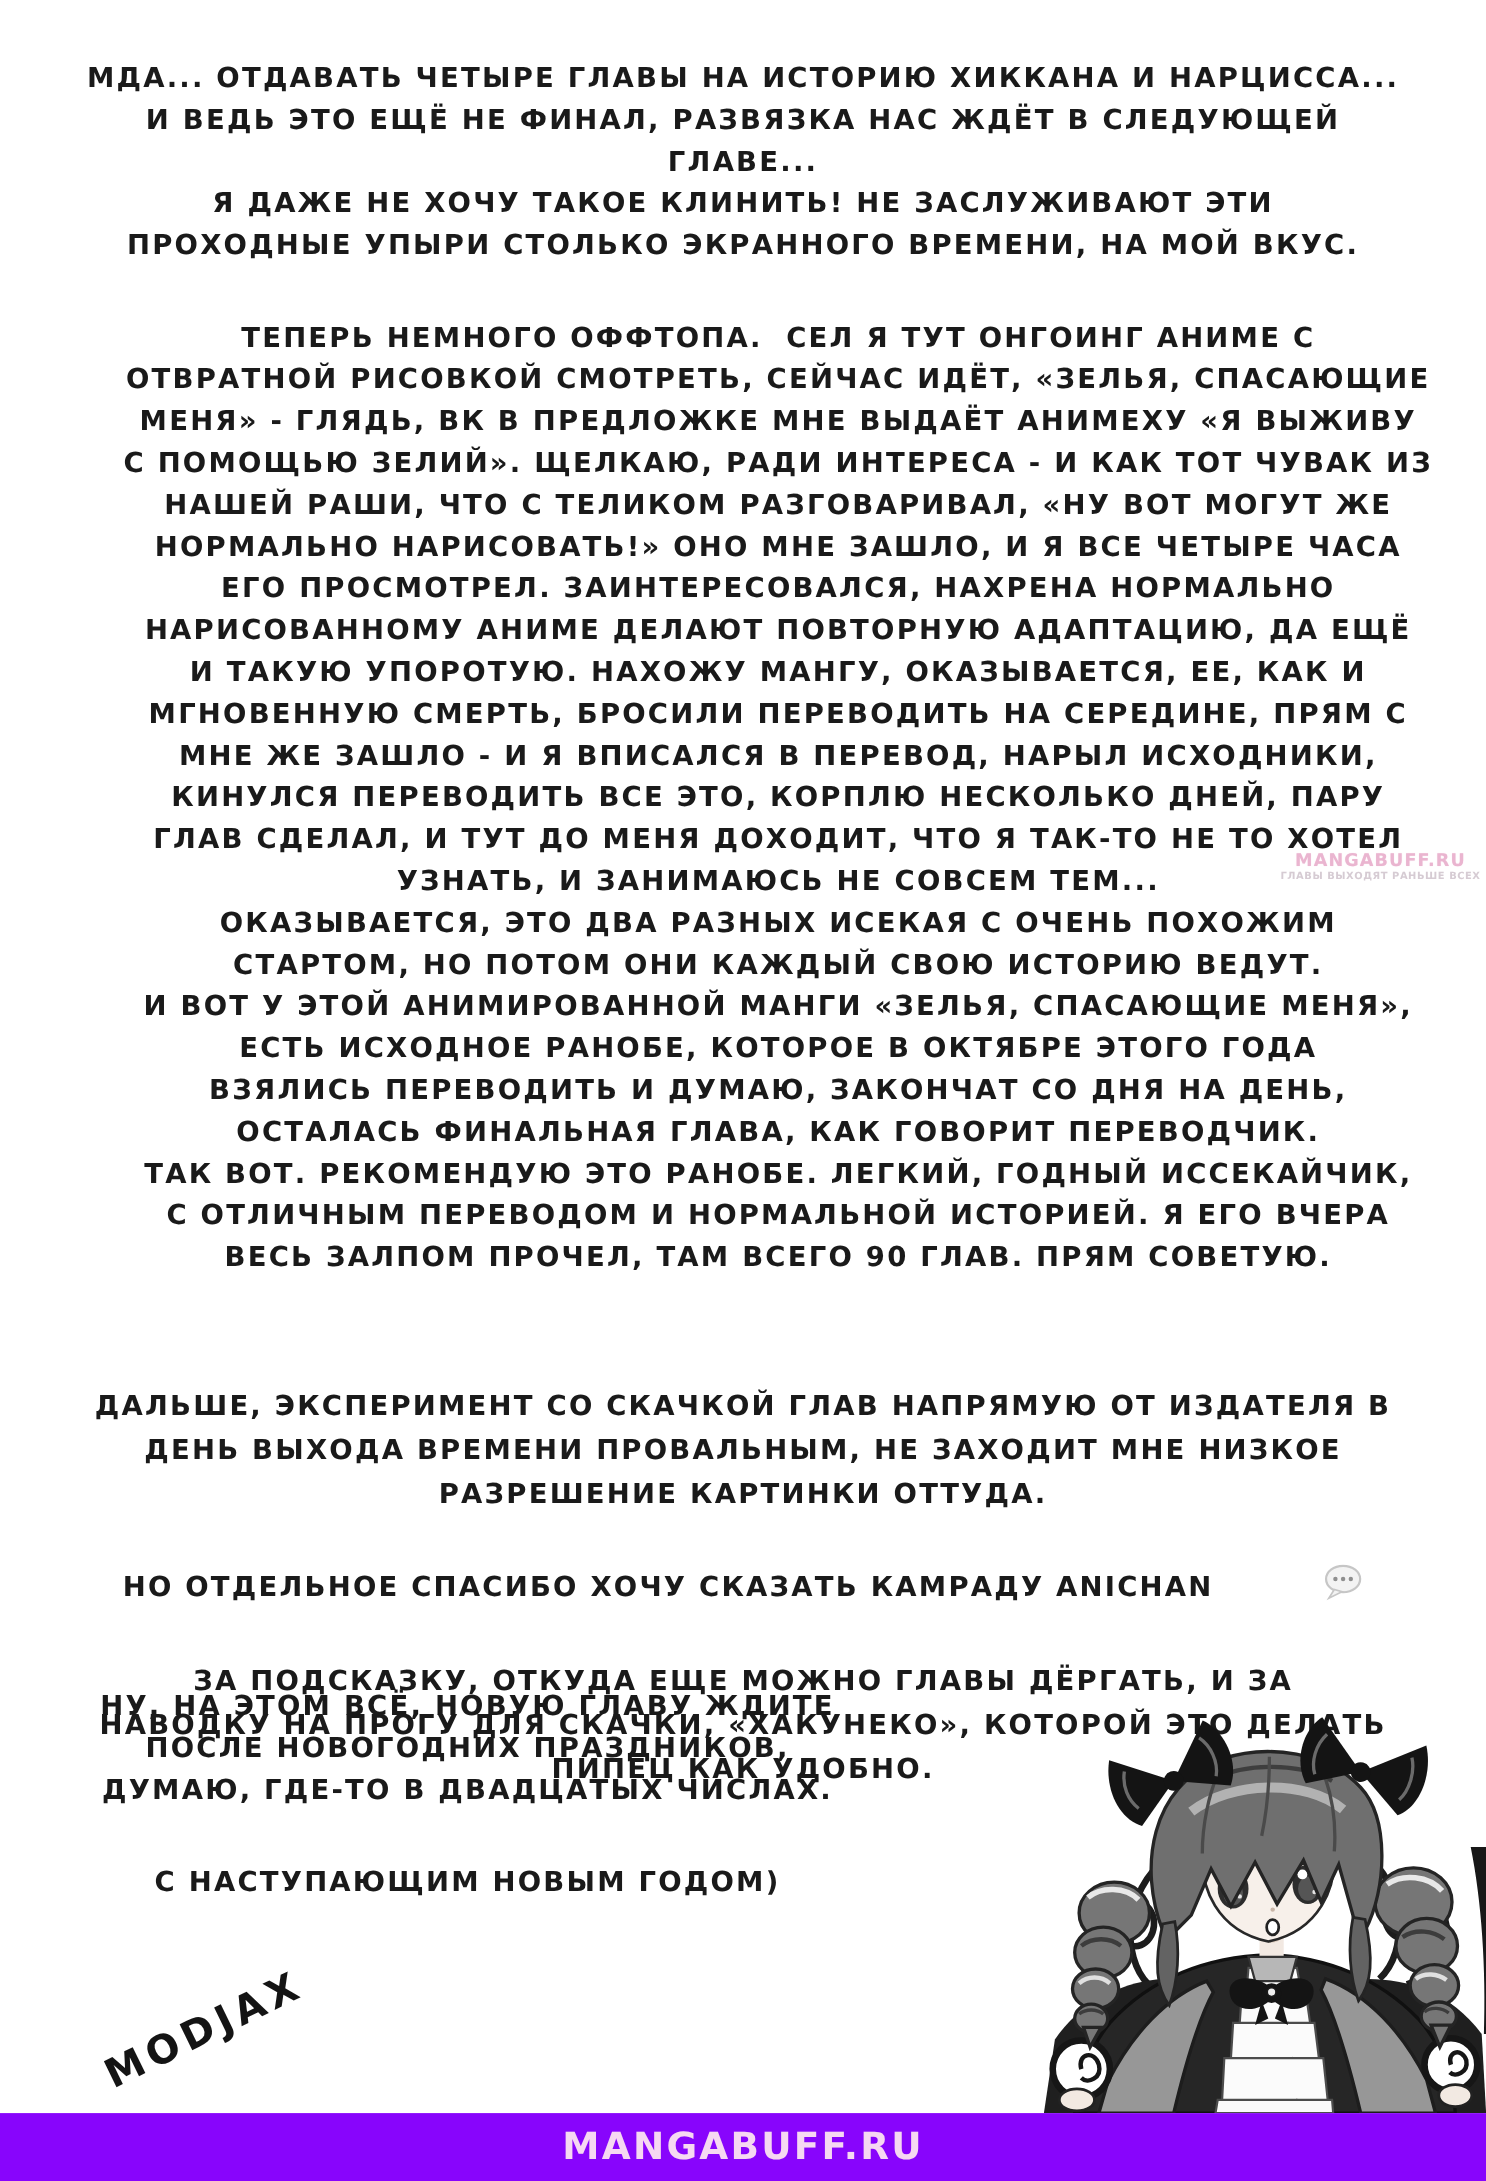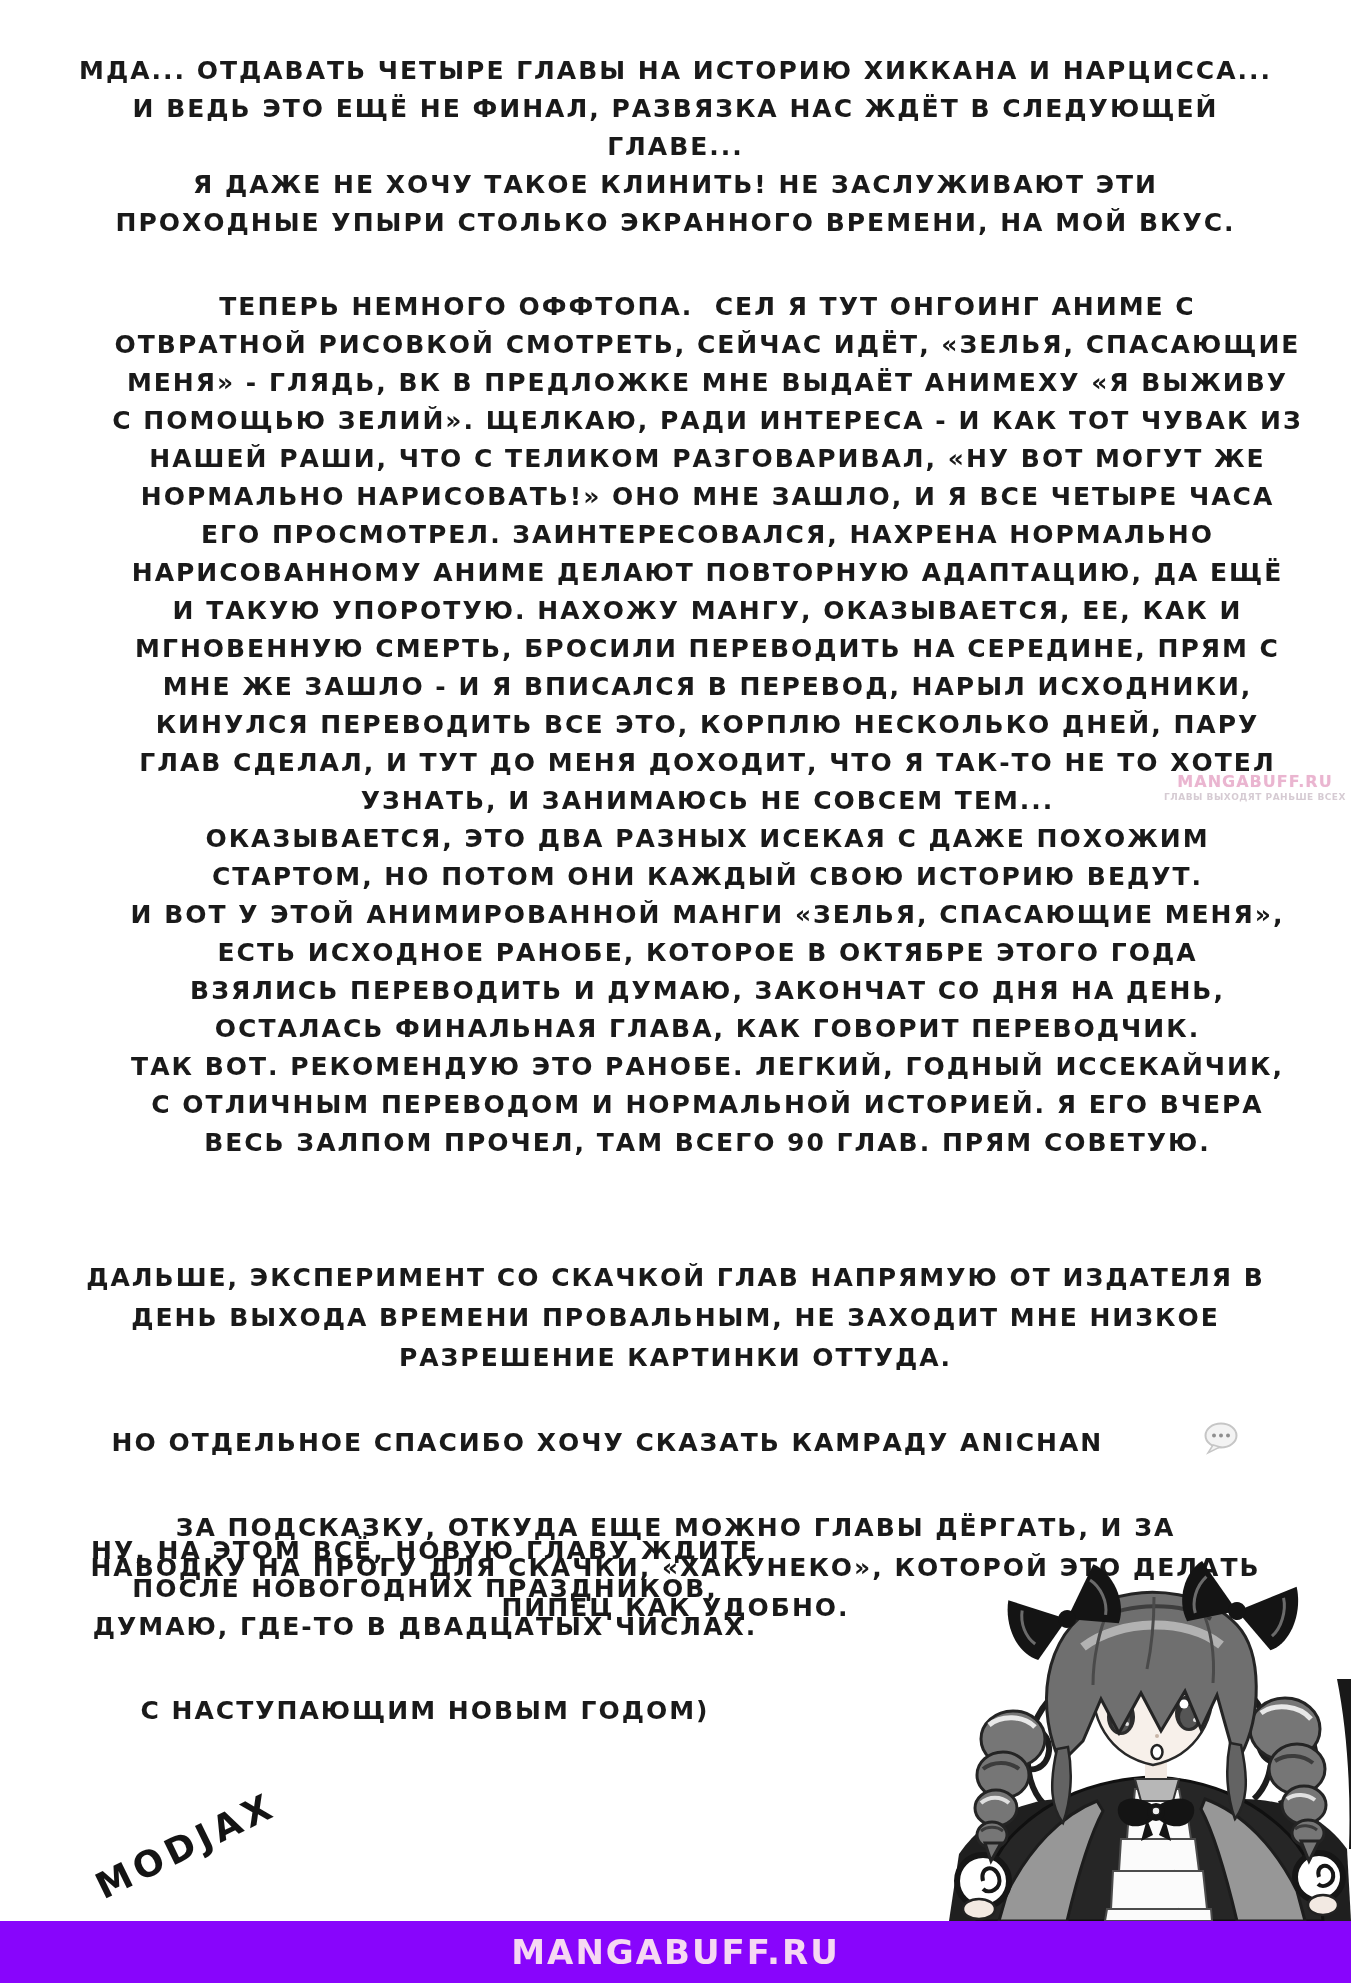--- a/index.html
+++ b/index.html
@@ -72,21 +72,21 @@
     <div class="line">НАШЕЙ РАШИ, ЧТО С ТЕЛИКОМ РАЗГОВАРИВАЛ, «НУ ВОТ МОГУТ ЖЕ</div>
     <div class="line">НОРМАЛЬНО НАРИСОВАТЬ!» ОНО МНЕ ЗАШЛО, И Я ВСЕ ЧЕТЫРЕ ЧАСА</div>
     <div class="line">ЕГО ПРОСМОТРЕЛ. ЗАИНТЕРЕСОВАЛСЯ, НАХРЕНА НОРМАЛЬНО</div>
     <div class="line">НАРИСОВАННОМУ АНИМЕ ДЕЛАЮТ ПОВТОРНУЮ АДАПТАЦИЮ, ДА ЕЩЁ</div>
     <div class="line">И ТАКУЮ УПОРОТУЮ. НАХОЖУ МАНГУ, ОКАЗЫВАЕТСЯ, ЕЕ, КАК И</div>
     <div class="line">МГНОВЕННУЮ СМЕРТЬ, БРОСИЛИ ПЕРЕВОДИТЬ НА СЕРЕДИНЕ, ПРЯМ С</div>
     <div class="line">МНЕ ЖЕ ЗАШЛО - И Я ВПИСАЛСЯ В ПЕРЕВОД, НАРЫЛ ИСХОДНИКИ,</div>
     <div class="line">КИНУЛСЯ ПЕРЕВОДИТЬ ВСЕ ЭТО, КОРПЛЮ НЕСКОЛЬКО ДНЕЙ, ПАРУ</div>
     <div class="line">ГЛАВ СДЕЛАЛ, И ТУТ ДО МЕНЯ ДОХОДИТ, ЧТО Я ТАК-ТО НЕ ТО ХОТЕЛ</div>
     <div class="line">УЗНАТЬ, И ЗАНИМАЮСЬ НЕ СОВСЕМ ТЕМ...</div>
-    <div class="line">ОКАЗЫВАЕТСЯ, ЭТО ДВА РАЗНЫХ ИСЕКАЯ С ДАЖЕ ПОХОЖИМ</div>
+    <div class="line">ОКАЗЫВАЕТСЯ, ЭТО ДВА РАЗНЫХ ИСЕКАЯ С ОЧЕНЬ ПОХОЖИМ</div>
     <div class="line">СТАРТОМ, НО ПОТОМ ОНИ КАЖДЫЙ СВОЮ ИСТОРИЮ ВЕДУТ.</div>
     <div class="line">И ВОТ У ЭТОЙ АНИМИРОВАННОЙ МАНГИ «ЗЕЛЬЯ, СПАСАЮЩИЕ МЕНЯ»,</div>
     <div class="line">ЕСТЬ ИСХОДНОЕ РАНОБЕ, КОТОРОЕ В ОКТЯБРЕ ЭТОГО ГОДА</div>
     <div class="line">ВЗЯЛИСЬ ПЕРЕВОДИТЬ И ДУМАЮ, ЗАКОНЧАТ СО ДНЯ НА ДЕНЬ,</div>
     <div class="line">ОСТАЛАСЬ ФИНАЛЬНАЯ ГЛАВА, КАК ГОВОРИТ ПЕРЕВОДЧИК.</div>
     <div class="line">ТАК ВОТ. РЕКОМЕНДУЮ ЭТО РАНОБЕ. ЛЕГКИЙ, ГОДНЫЙ ИССЕКАЙЧИК,</div>
     <div class="line">С ОТЛИЧНЫМ ПЕРЕВОДОМ И НОРМАЛЬНОЙ ИСТОРИЕЙ. Я ЕГО ВЧЕРА</div>
     <div class="line">ВЕСЬ ЗАЛПОМ ПРОЧЕЛ, ТАМ ВСЕГО 90 ГЛАВ. ПРЯМ СОВЕТУЮ.</div>
   </div>
 

